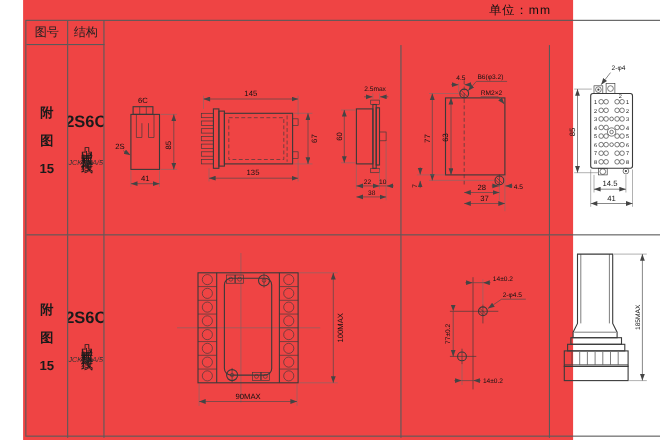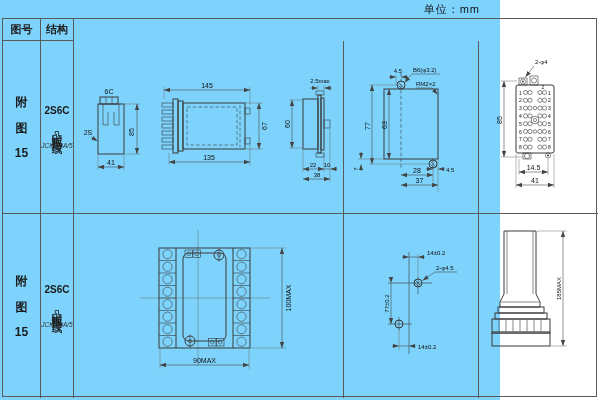--- a/index.html
+++ b/index.html
@@ -1,27 +1,27 @@
 <!DOCTYPE html>
 <html><head>
 <meta charset="utf-8">
 <style>
   * { margin:0; padding:0; box-sizing:border-box; }
   html,body { width:600px; height:400px; background:#fff; overflow:hidden;
     font-family:"Liberation Sans", sans-serif; color:#1a1a1a; }
-  .page { position:relative; width:500px; height:400px; background:#7dd3fc; }
+  .page { position:relative; width:500px; height:400px; background:#ef4444;margin-left:21px; }
   .unit { position:absolute; top:2px; right:20px; font-size:11px; letter-spacing:1px; color:#111; }
   .tbl  { position:absolute; left:2px; top:18px; width:595px; height:379px; border:1px solid #5a5a5a; }
   .cell { position:absolute; border-right:1px solid #5a5a5a; border-bottom:1px solid #5a5a5a; overflow:hidden; }
   .cell.last { border-right:none; }
   .cell.bot  { border-bottom:none; }
-  .hc { display:flex; align-items:center; justify-content:center; font-size:11px; font-weight:bold; color:#222; white-space:nowrap; }
+  .hc { display:flex; align-items:center; justify-content:center; font-size:11px; font-weight:normal; color:#222; white-space:nowrap; }
   .figc { display:flex; flex-direction:column; align-items:center; justify-content:center; gap:9px; font-size:12px; font-weight:bold; }
   .strc { display:flex; flex-direction:column; align-items:center; justify-content:center; gap:6px; }
-  .strc .model { font-size:10px; font-weight:bold; }
+  .strc .model { font-size:15px; font-weight:bold; }
   .strc .vtext { writing-mode:vertical-rl; text-orientation:upright; font-size:11px; letter-spacing:2px; line-height:1.1; }
   .strc .code { font-size:6.5px; font-style:italic; color:#333; }
   svg { display:block; }
   .out  { fill:none; stroke:#3a3a3a; stroke-width:1; }
   .thin { fill:none; stroke:#3a3a3a; stroke-width:.6; }
   .dim  { fill:none; stroke:#4a4a4a; stroke-width:.6; }
   .ext  { fill:none; stroke:#6f6f6f; stroke-width:.5; }
   .dash { stroke-dasharray:3.5 2.2; }
   .cl   { stroke:#6a6a6a; stroke-width:.5; }
   text.dt { fill:#111; font-size:7px; font-family:"Liberation Sans", sans-serif; }

